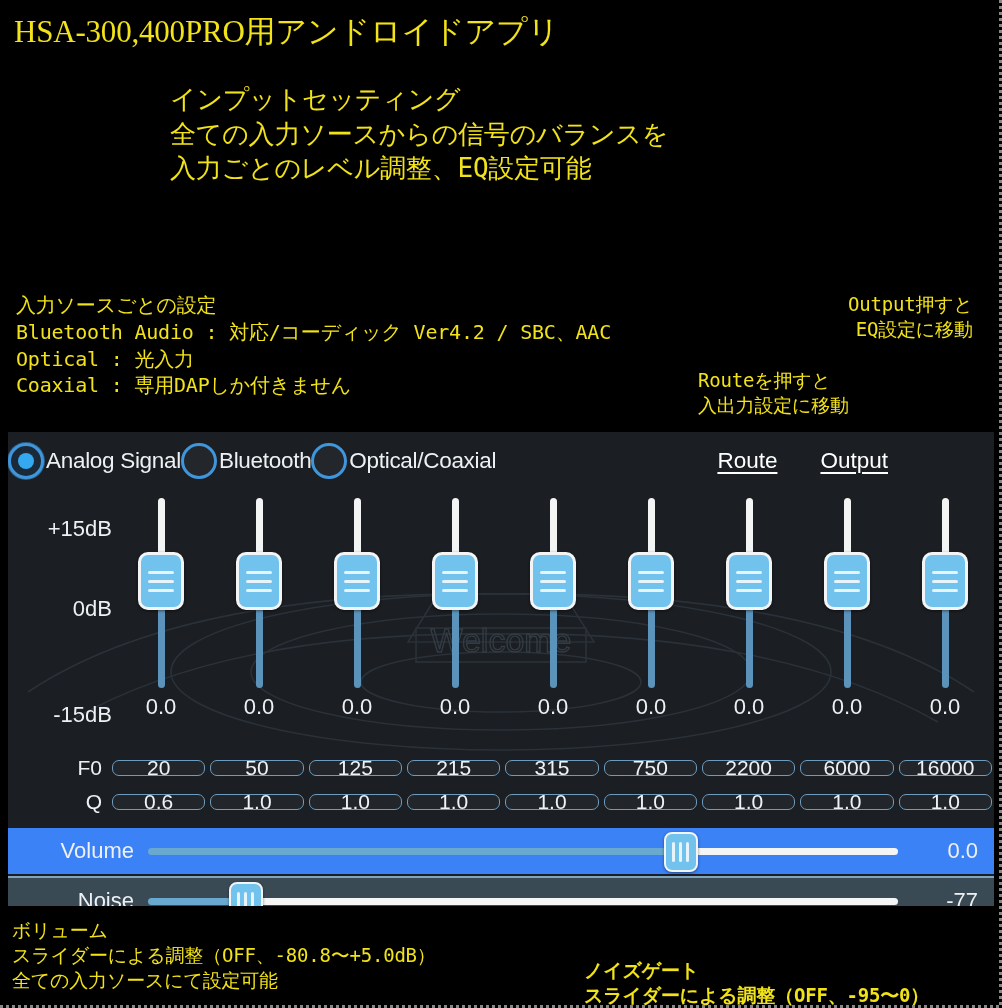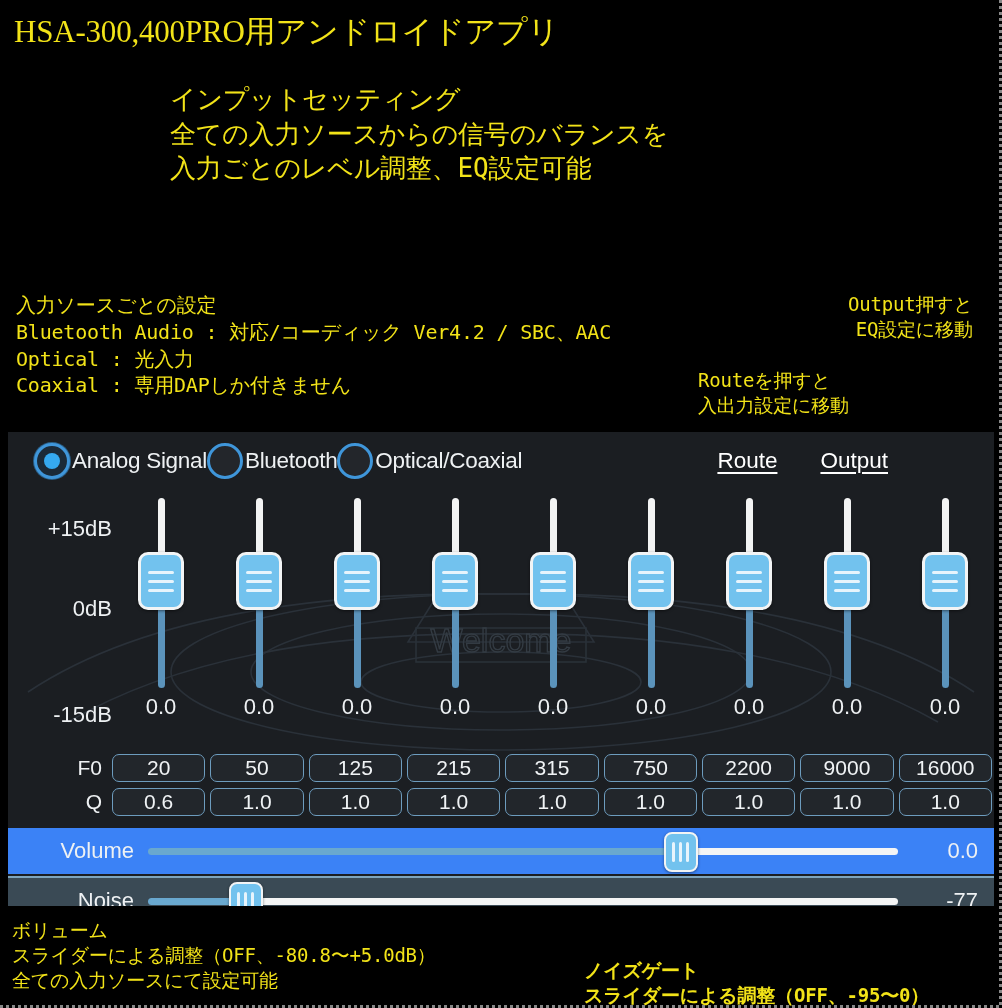--- a/index.html
+++ b/index.html
@@ -79,21 +79,20 @@
     opacity: 1;
   }
 
   
   .header-row {
     position: absolute;
     left: 0; top: 0;
     width: 898px; height: 58px;
     display: flex;
     align-items: center;
-    padding-left: 26px;
   }
   .radio-group { display: flex; align-items: center; }
   .radio-item {
     display: flex; align-items: center;
     margin-right: 0px;
   }
   .radio-ring {
     width: 36px; height: 36px;
     border-radius: 50%;
     border: 3px solid #3f96da;
@@ -238,21 +237,21 @@
     flex: none;
   }
   .param-cells {
     display: flex;
     flex: 1 1 auto;
     gap: 5px;
     padding-right: 2px;
   }
   .param-cell {
     flex: 1 1 0;
-    height: 28px;
+    height: 16px;
     background: #22262b;
     border: 1.5px solid #6d9cbe;
     border-radius: 7px;
     color: #f0f3f5;
     font-size: 21px;
     display: flex;
     align-items: center;
     justify-content: center;
   }
 
@@ -552,21 +551,21 @@
       <div class="param-row">
         <span class="param-name">F0</span>
         <div class="param-cells">
           <span class="param-cell">20</span>
           <span class="param-cell">50</span>
           <span class="param-cell">125</span>
           <span class="param-cell">215</span>
           <span class="param-cell">315</span>
           <span class="param-cell">750</span>
           <span class="param-cell">2200</span>
-          <span class="param-cell">9000</span>
+          <span class="param-cell">6000</span>
           <span class="param-cell">16000</span>
         </div>
       </div>
 
       <div class="param-row">
         <span class="param-name">Q</span>
         <div class="param-cells">
           <span class="param-cell">0.6</span>
           <span class="param-cell">1.0</span>
           <span class="param-cell">1.0</span>

